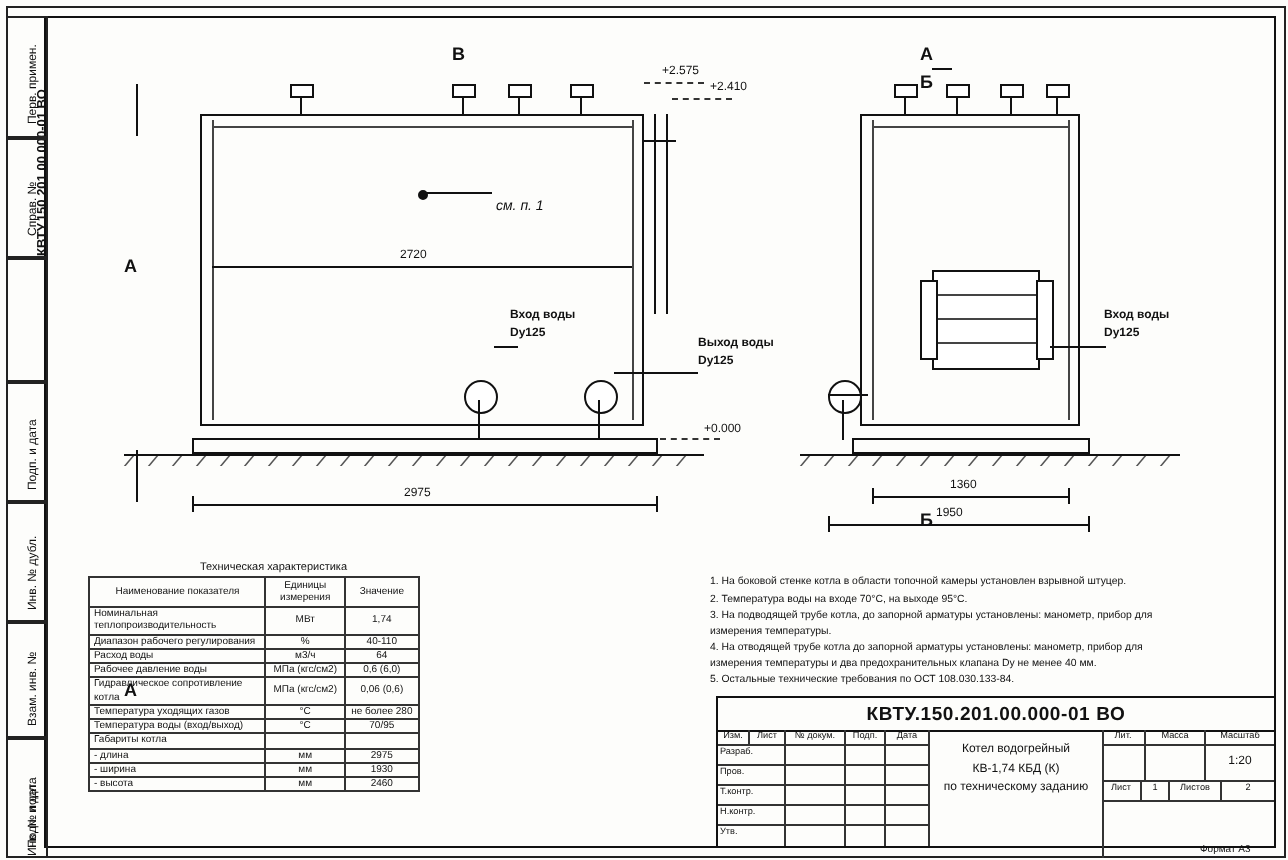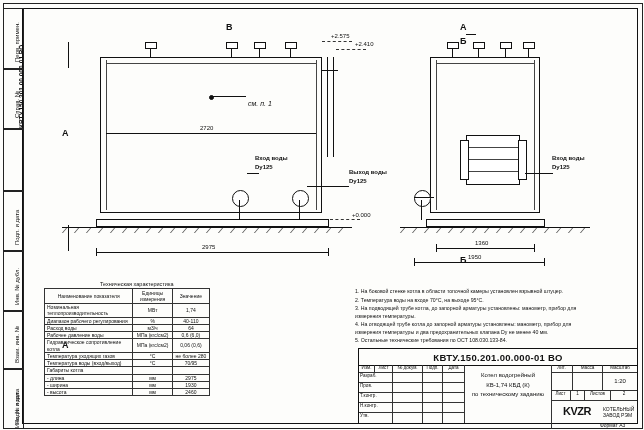--- a/index.html
+++ b/index.html
@@ -355,22 +355,17 @@
 
     <div class="cell" style="left:192px;top:24px;width:22px;height:18px;text-align:center;"></div>
     <div class="cell" style="left:214px;top:24px;width:30px;height:18px;text-align:center;"></div>
     <div class="cell" style="left:244px;top:24px;width:34px;height:18px;text-align:center;border-right:none;font-size:6px;padding-top:5px;">1:20</div>
 
     <div class="cell" style="left:192px;top:42px;width:20px;height:10px;text-align:center;">Лист</div>
     <div class="cell" style="left:212px;top:42px;width:14px;height:10px;text-align:center;">1</div>
     <div class="cell" style="left:226px;top:42px;width:26px;height:10px;text-align:center;">Листов</div>
     <div class="cell" style="left:252px;top:42px;width:26px;height:10px;text-align:center;border-right:none;">2</div>
 
-    <div style="position:absolute;left:192px;top:52px;width:86px;height:22px;text-align:center;">
-      <span class="logo" style="left:12px;top:4px;">KVZR</span>
-      <span class="txt xsm" style="left:52px;top:6px;">КОТЕЛЬНЫЙ</span>
-      <span class="txt xsm" style="left:52px;top:12px;">ЗАВОД РЭМ</span>
-    </div>
   </div>
 
   <div class="txt xsm" style="left:600px;top:423px;">Формат А3</div>
 
 </div>
 
 </body></html>

